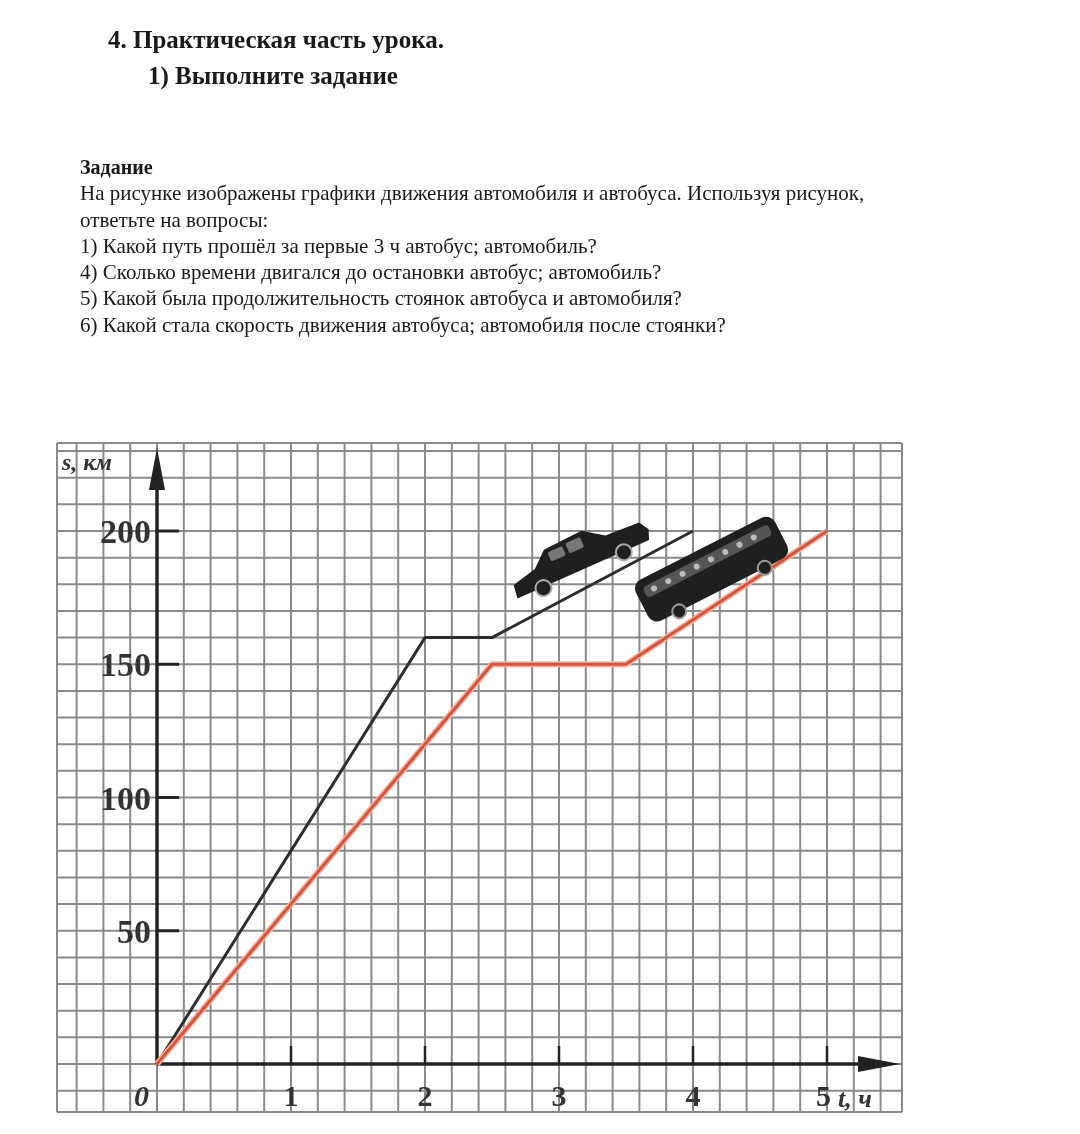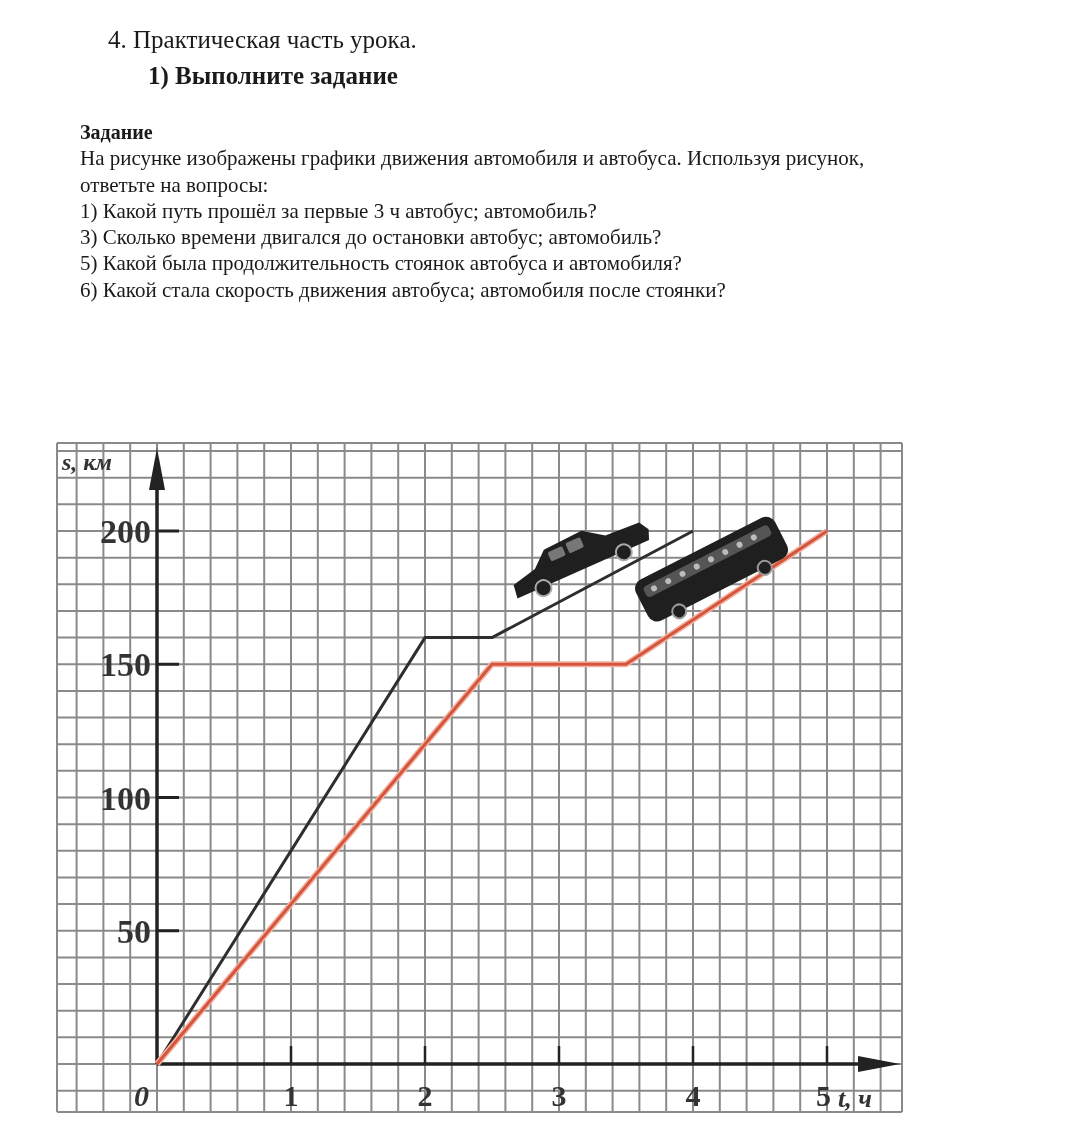--- a/index.html
+++ b/index.html
@@ -1,37 +1,37 @@
 <!DOCTYPE html>
 <html><head>
 <meta charset="utf-8">
 <style>
   html, body { margin: 0; padding: 0; background: #ffffff; }
   body { width: 1080px; height: 1134px; position: relative; overflow: hidden;
          font-family: "Liberation Serif", "DejaVu Serif", serif; color: #1a1a1a; }
-  .h1 { position: absolute; left: 108px; top: 26px; font-size: 25px; font-weight: normal; }
+  .h1 { position: absolute; left: 108px; top: 26px; font-size: 25px; font-weight: bold; }
   .h2 { position: absolute; left: 148px; top: 62px; font-size: 25px; font-weight: bold; }
   .task { position: absolute; left: 80px; top: 119px; font-size: 21px; line-height: 26.3px; width: 1000px; }
-  .task .title { font-weight: bold; font-size: 20px; }
+  .task .title { font-weight: bold; font-size: 20px; margin-top: 35px; }
   .task p { margin: 0; white-space: nowrap; }
   .chart { position: absolute; left: 0; top: 400px; width: 1080px; height: 734px; }
   svg text { font-family: "Liberation Serif", "DejaVu Serif", serif; }
 </style>
 </head>
 <body>
 
 <div class="h1">4.  Практическая часть урока.</div>
 <div class="h2">1)  Выполните задание</div>
 
 <div class="task">
   <p class="title">Задание</p>
   <p>На рисунке изображены графики движения автомобиля и автобуса. Используя рисунок,</p>
   <p>ответьте на вопросы:</p>
   <p>1) Какой путь прошёл за первые 3 ч автобус; автомобиль?</p>
-  <p>3) Сколько времени двигался до остановки автобус; автомобиль?</p>
+  <p>4) Сколько времени двигался до остановки автобус; автомобиль?</p>
   <p>5) Какой была продолжительность стоянок автобуса и автомобиля?</p>
   <p>6) Какой стала скорость движения автобуса; автомобиля после стоянки?</p>
 </div>
 
 <div class="chart">
   <svg id="chart-svg" width="1080" height="734" viewBox="0 400 1080 734" xmlns="http://www.w3.org/2000/svg">
     <g id="grid">
         <line x1="157" y1="443" x2="157" y2="1112" stroke="#8a8a8a" stroke-width="2"></line>
         <line x1="130.2" y1="443" x2="130.2" y2="1112" stroke="#8a8a8a" stroke-width="2"></line>
         <line x1="103.39999999999999" y1="443" x2="103.39999999999999" y2="1112" stroke="#8a8a8a" stroke-width="2"></line>

